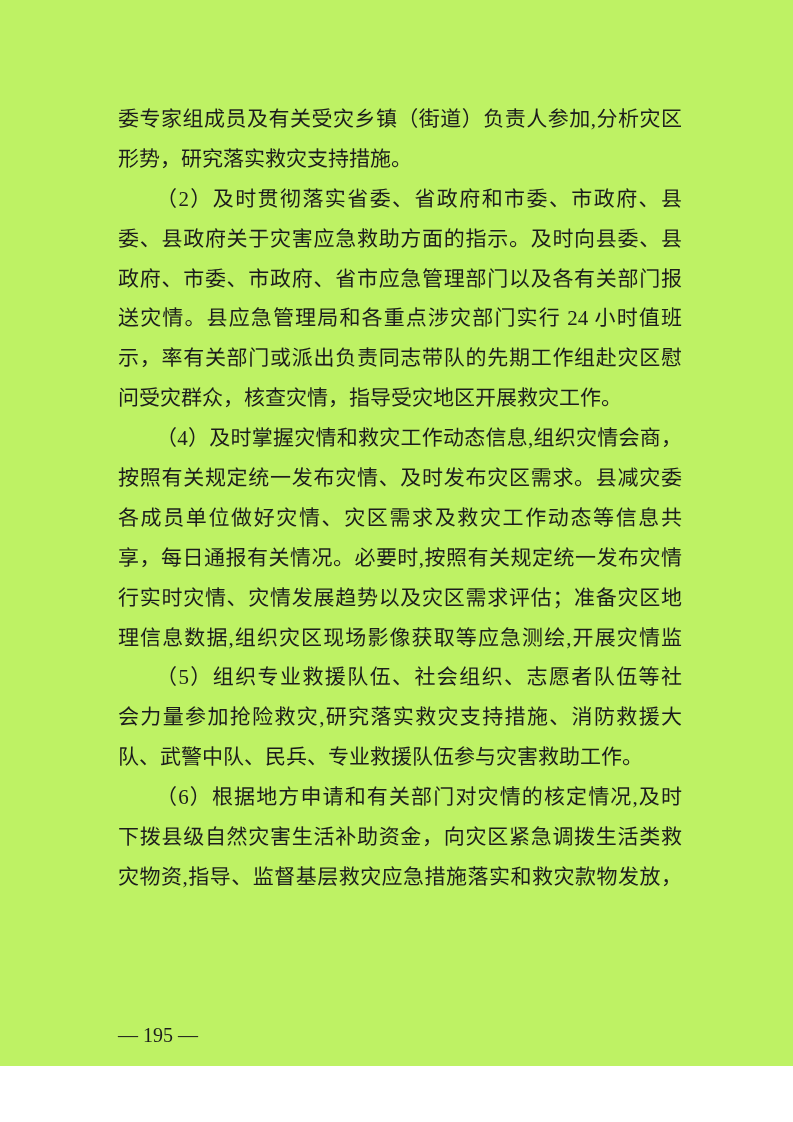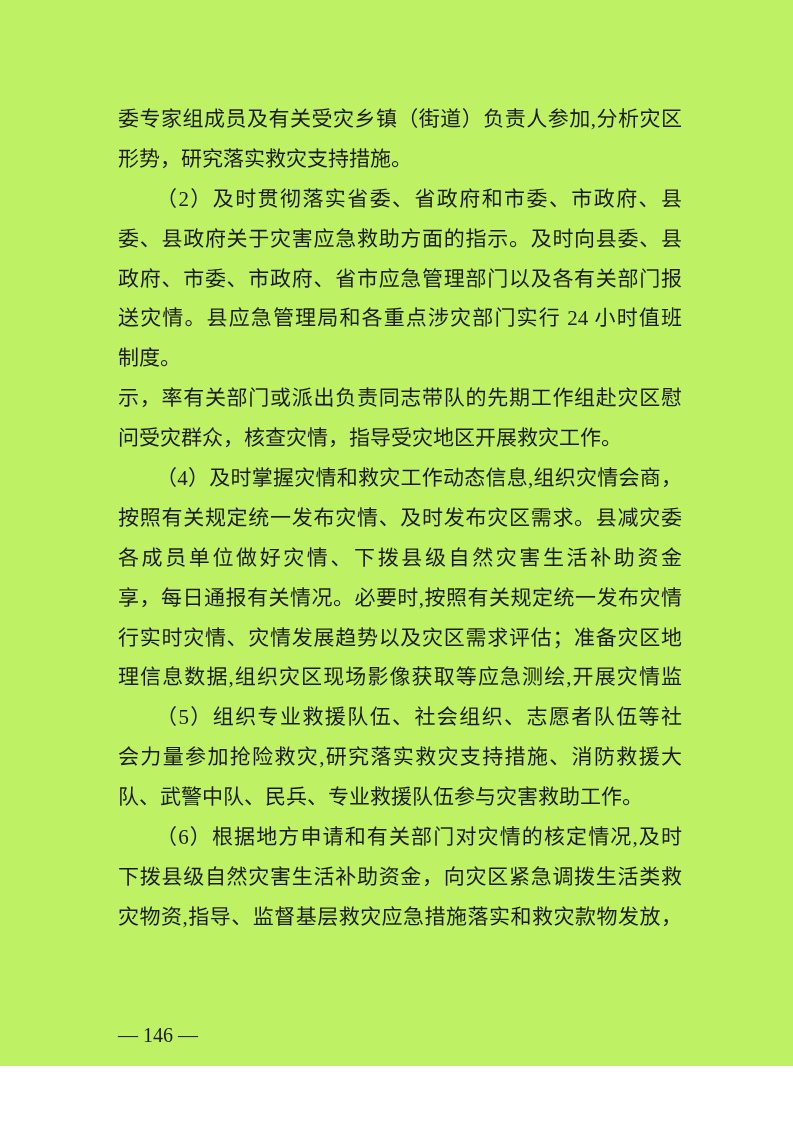--- a/index.html
+++ b/index.html
@@ -50,32 +50,31 @@
 <body>
 
 <div class="page">
   <div class="content">
       <div class="line fill">委专家组成员及有关受灾乡镇（街道）负责人参加,分析灾区</div>
       <div class="line">形势，研究落实救灾支持措施。</div>
       <div class="line fill indent">（2）及时贯彻落实省委、省政府和市委、市政府、县</div>
       <div class="line fill">委、县政府关于灾害应急救助方面的指示。及时向县委、县</div>
       <div class="line fill">政府、市委、市政府、省市应急管理部门以及各有关部门报</div>
       <div class="line fill">送灾情。县应急管理局和各重点涉灾部门实行 24 小时值班</div>
-      <div class="line">制度。</div>
       <div class="line fill">示，率有关部门或派出负责同志带队的先期工作组赴灾区慰</div>
       <div class="line">问受灾群众，核查灾情，指导受灾地区开展救灾工作。</div>
       <div class="line fill indent">（4）及时掌握灾情和救灾工作动态信息,组织灾情会商，</div>
       <div class="line fill">按照有关规定统一发布灾情、及时发布灾区需求。县减灾委</div>
-      <div class="line fill">各成员单位做好灾情、下拨县级自然灾害生活补助资金</div>
+      <div class="line fill">各成员单位做好灾情、灾区需求及救灾工作动态等信息共</div>
       <div class="line fill">享，每日通报有关情况。必要时,按照有关规定统一发布灾情</div>
       <div class="line fill">行实时灾情、灾情发展趋势以及灾区需求评估；准备灾区地</div>
       <div class="line fill">理信息数据,组织灾区现场影像获取等应急测绘,开展灾情监</div>
       <div class="line fill indent">（5）组织专业救援队伍、社会组织、志愿者队伍等社</div>
       <div class="line fill">会力量参加抢险救灾,研究落实救灾支持措施、消防救援大</div>
       <div class="line">队、武警中队、民兵、专业救援队伍参与灾害救助工作。</div>
       <div class="line fill indent">（6）根据地方申请和有关部门对灾情的核定情况,及时</div>
       <div class="line fill">下拨县级自然灾害生活补助资金，向灾区紧急调拨生活类救</div>
       <div class="line fill">灾物资,指导、监督基层救灾应急措施落实和救灾款物发放，</div>
     </div>
   <div class="footer">
-    <span>— 146 —</span>
+    <span>— 195 —</span>
   </div>
 </div>
 
 </body></html>

